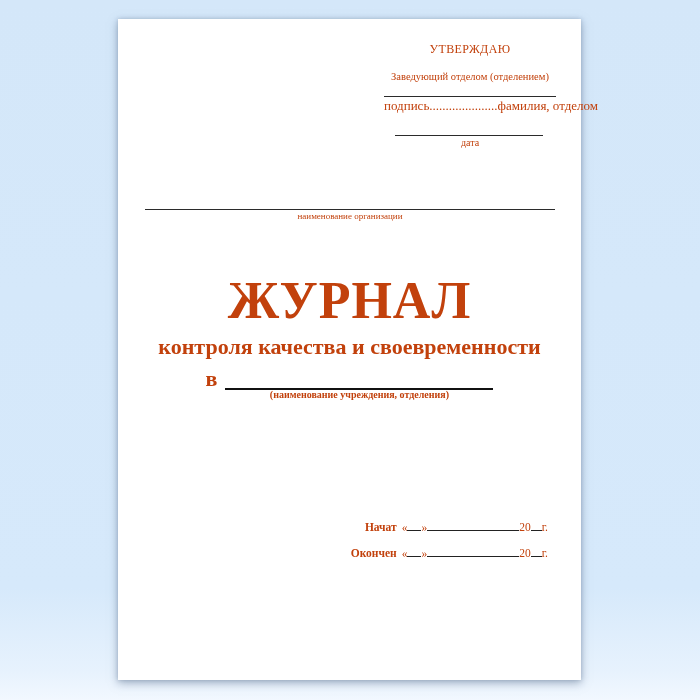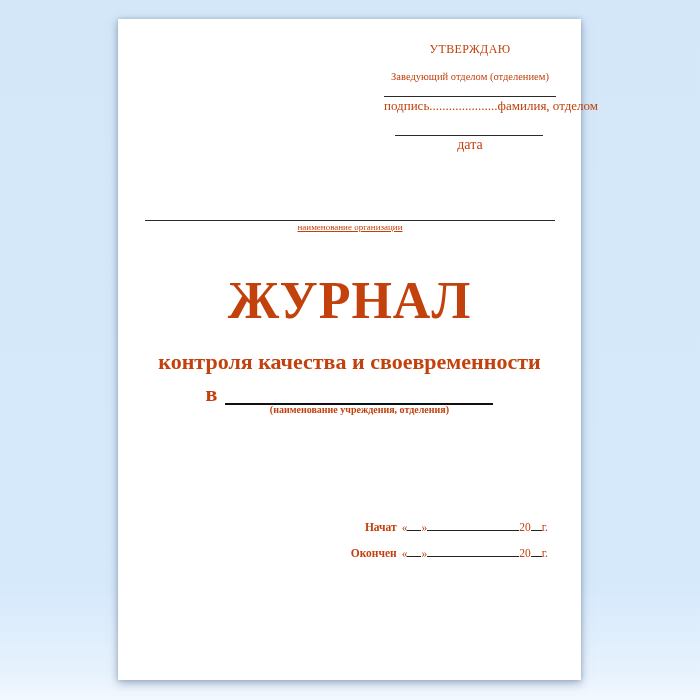--- a/index.html
+++ b/index.html
@@ -18,31 +18,31 @@
   }
   .rule { border-top:1px solid #2b2b2b; height:0; }
 
   
   .approval { position:absolute; top:23px; right:25px; width:172px; text-align:center; }
   .app-title { font-size:12px; letter-spacing:.4px; white-space:nowrap; }
   .app-position { font-size:10.5px; margin-top:14px; white-space:nowrap; }
   .sig-rule { margin-top:14px; }
   .sig-caption { display:flex; justify-content:space-between; font-size:13px; margin-top:1px; white-space:nowrap; }
   .date-rule { margin:21px 13px 0 11px; }
-  .date-caption { font-size:14px; margin-top:1px; }
+  .date-caption { font-size:10px; margin-top:1px; }
 
   
-  .org { position:absolute; top:201px; left:27px; width:410px;text-decoration:underline; }
+  .org { position:absolute; top:190px; left:27px; width:410px; }
   .org-caption { text-align:center; font-size:9px; margin-top:1px; }
 
   
   .titleblock { position:absolute; left:0; right:0; top:256px; text-align:center; }
   .main-title { font-size:52px; font-weight:bold; line-height:1; letter-spacing:1px; }
   .subtitle { font-size:22px; font-weight:bold; line-height:1.25; }
-  .subtitle.first { margin-top:21px; }
+  .subtitle.first { margin-top:6px; }
   .in-row { display:flex; justify-content:center; align-items:flex-end; margin-top:7px; }
   .in-prefix { font-size:22px; font-weight:bold; line-height:1; margin-right:8px; }
   .in-blank { display:inline-block; width:268px; height:20px; border-bottom:2px solid #111; position:relative; }
   .in-caption { position:absolute; top:21px; left:0; width:100%; text-align:center;
                 font-size:10px; font-weight:bold; white-space:nowrap; }
 
   
   .dates { position:absolute; top:501px; right:33px; }
   .date-row { display:flex; align-items:baseline; justify-content:space-between;
               font-size:11.5px; line-height:1.1; white-space:nowrap; }

